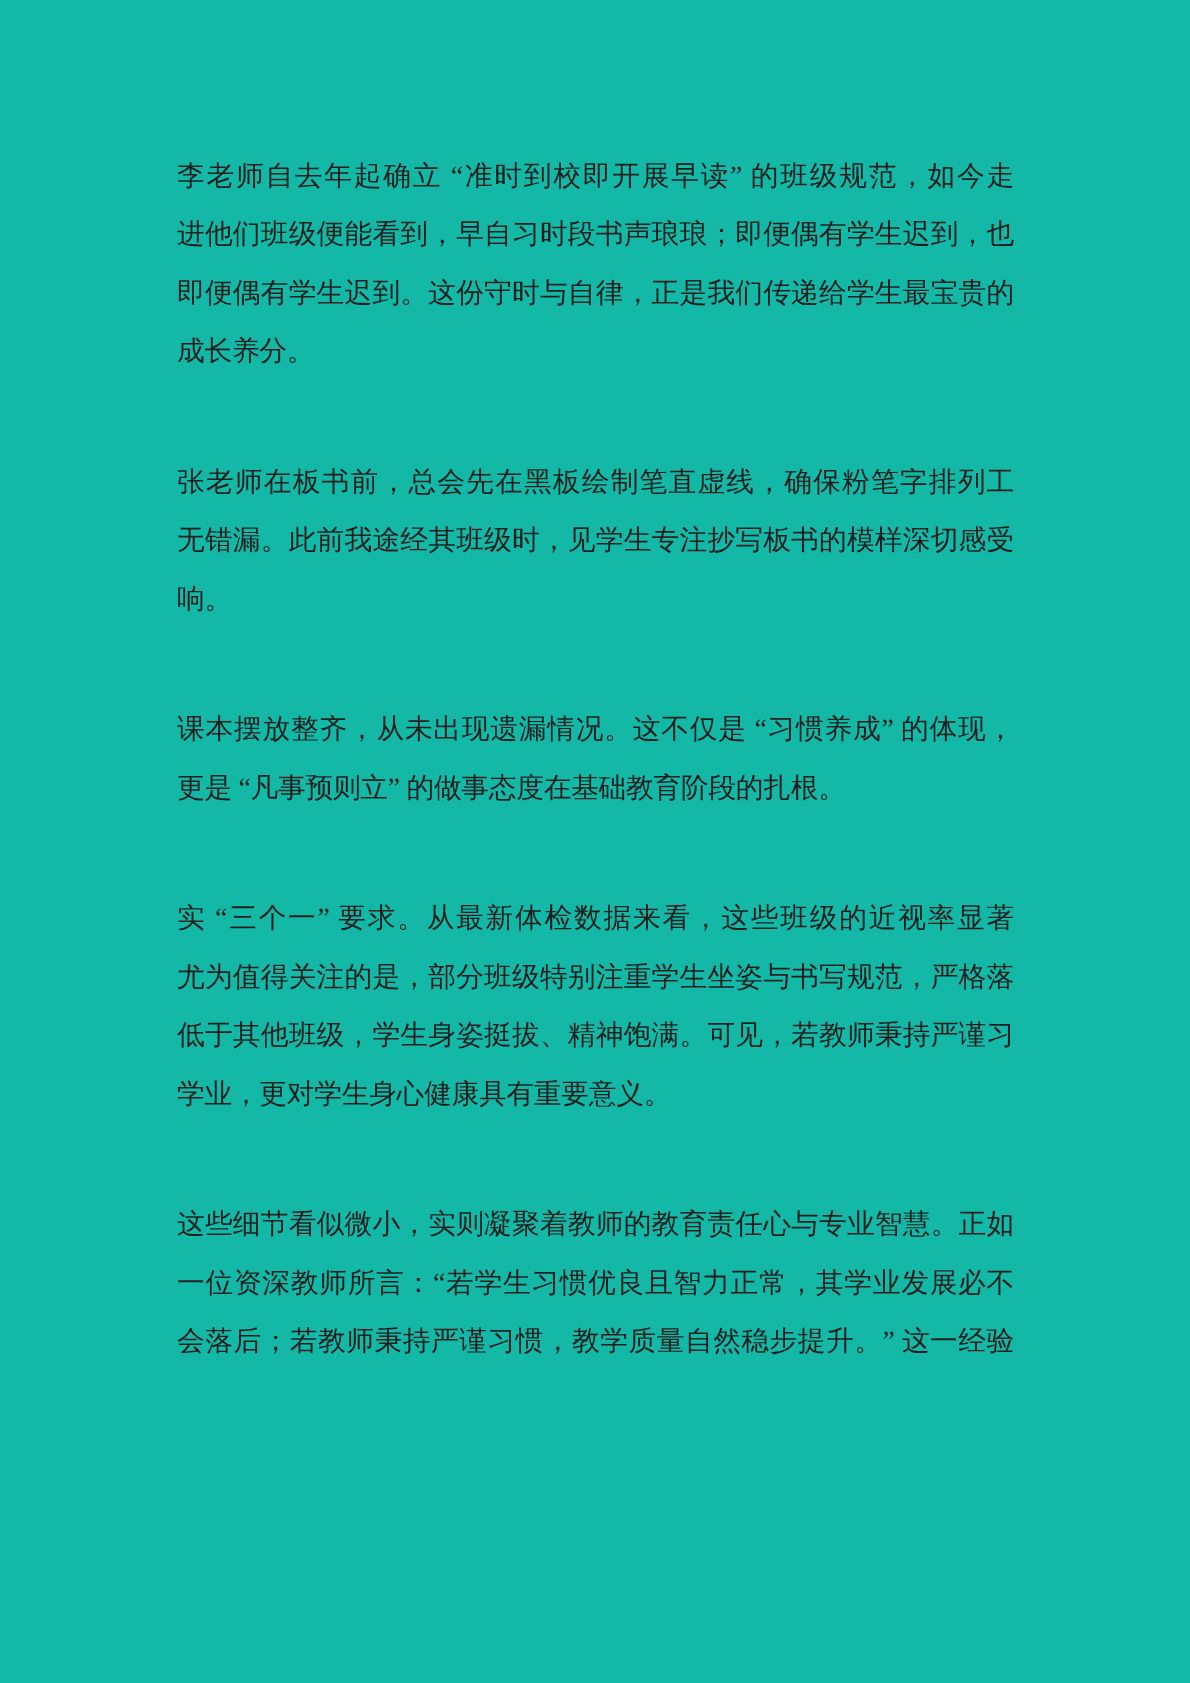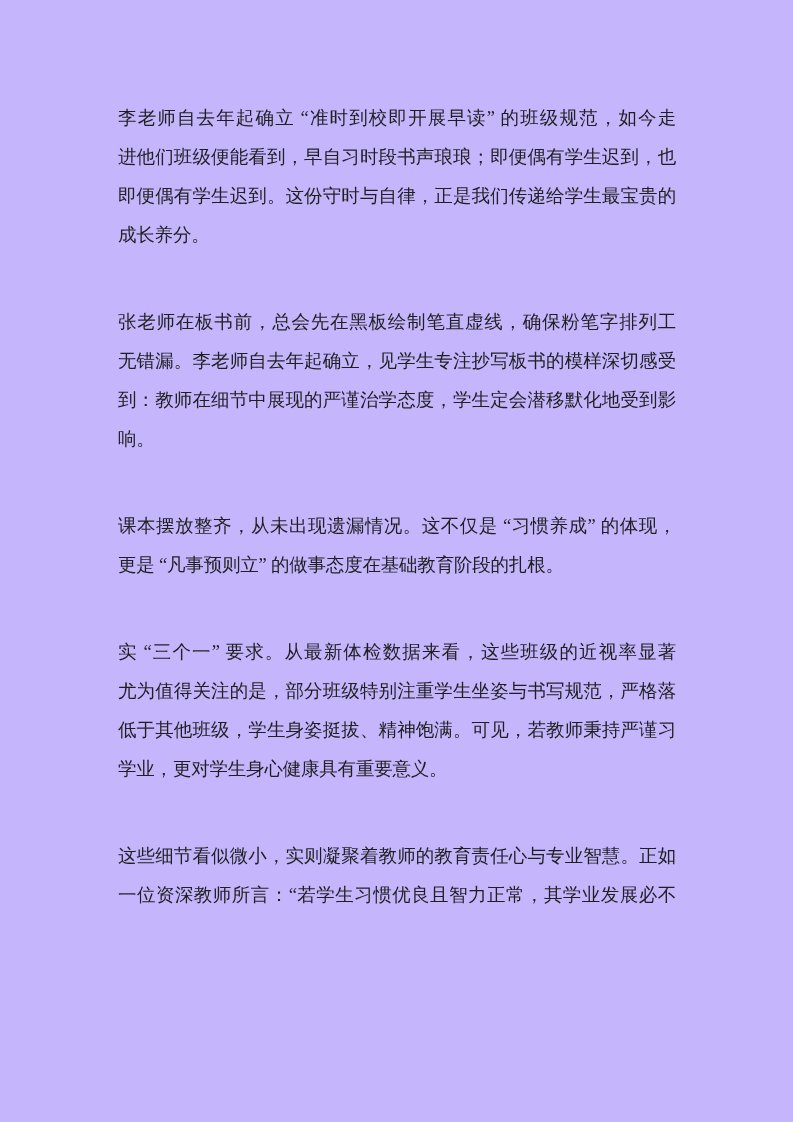--- a/index.html
+++ b/index.html
@@ -39,48 +39,48 @@
     overflow: hidden;
   }
   .line.end {
     text-align: left;
     text-align-last: left;
   }
 </style>
 </head>
 <body>
 
-<div class="page" style="background: #c4b5fd; color: rgb(31, 31, 31);">
+<div class="page" style="background: #14b8a6; color: rgb(31, 31, 31);">
   <div class="text-block">
 
     <div class="paragraph">
       <div class="line">李老师自去年起确立 “准时到校即开展早读” 的班级规范，如今走</div>
       <div class="line">进他们班级便能看到，早自习时段书声琅琅；即便偶有学生迟到，也</div>
       <div class="line">即便偶有学生迟到。这份守时与自律，正是我们传递给学生最宝贵的</div>
       <div class="line end">成长养分。</div>
     </div>
 
     <div class="paragraph">
       <div class="line">张老师在板书前，总会先在黑板绘制笔直虚线，确保粉笔字排列工整、</div>
-      <div class="line">无错漏。李老师自去年起确立，见学生专注抄写板书的模样深切感受</div>
-      <div class="line">到：教师在细节中展现的严谨治学态度，学生定会潜移默化地受到影</div>
+      <div class="line">无错漏。此前我途经其班级时，见学生专注抄写板书的模样深切感受</div>
       <div class="line end">响。</div>
     </div>
 
     <div class="paragraph">
       <div class="line">课本摆放整齐，从未出现遗漏情况。这不仅是 “习惯养成” 的体现，</div>
       <div class="line end">更是 “凡事预则立” 的做事态度在基础教育阶段的扎根。</div>
     </div>
 
     <div class="paragraph">
       <div class="line">实 “三个一” 要求。从最新体检数据来看，这些班级的近视率显著</div>
       <div class="line">尤为值得关注的是，部分班级特别注重学生坐姿与书写规范，严格落</div>
       <div class="line">低于其他班级，学生身姿挺拔、精神饱满。可见，若教师秉持严谨习惯</div>
       <div class="line end">学业，更对学生身心健康具有重要意义。</div>
     </div>
 
     <div class="paragraph">
       <div class="line">这些细节看似微小，实则凝聚着教师的教育责任心与专业智慧。正如</div>
       <div class="line">一位资深教师所言：“若学生习惯优良且智力正常，其学业发展必不</div>
+      <div class="line">会落后；若教师秉持严谨习惯，教学质量自然稳步提升。” 这一经验</div>
     </div>
 
   </div>
 </div>
 
 </body></html>

